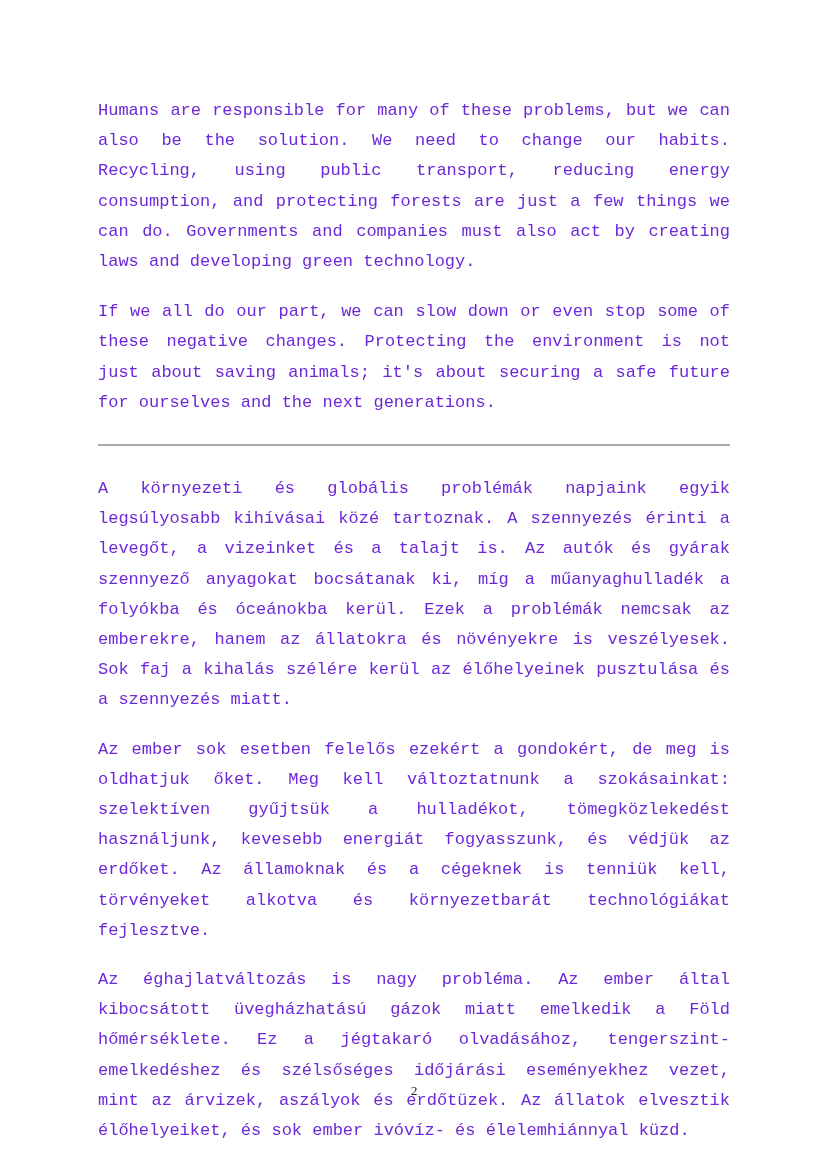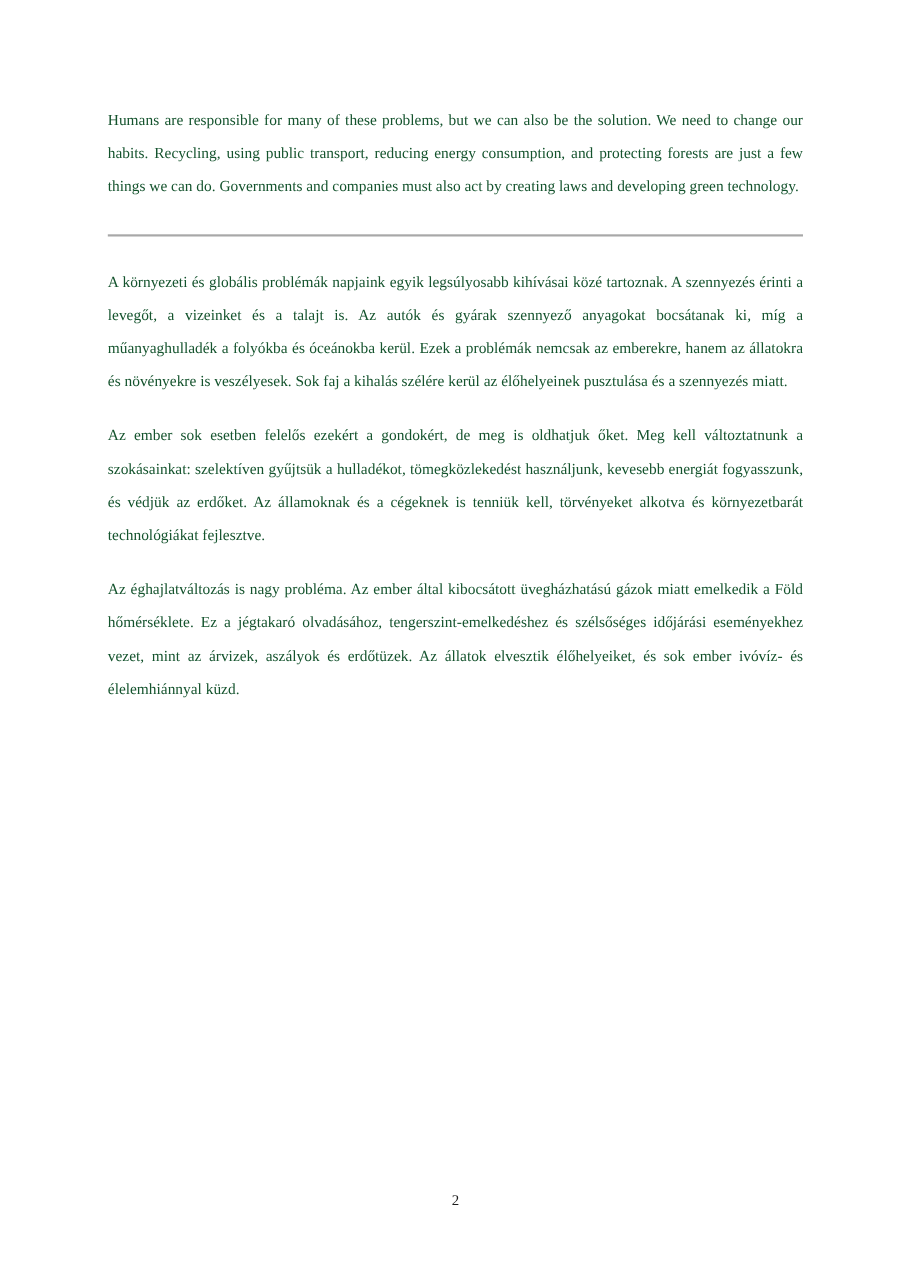--- a/index.html
+++ b/index.html
@@ -22,25 +22,26 @@
     box-sizing: border-box;
   }
   .content {
     position: absolute;
     left: 98px;
     top: 96px;
     width: 632px;
   }
   .para {
     margin: 0 0 20px 0;
-    font-size: 14px;
+    font-size: 17px;
     line-height: 30.2px;
     text-align: justify;
     text-justify: inter-word;
-    color: #14532d;
+    color: #6d28d9;
+    font-family: Liberation Mono, monospace;
     -webkit-font-smoothing: antialiased;
   }
   .para:last-child {
     margin-bottom: 0;
   }
   .section-en {
     margin-bottom: 0;
   }
   .divider {
     width: 632px;
@@ -67,20 +68,21 @@
 </style>
 </head>
 <body>
 
 <div class="page">
 
   <div class="content">
 
     <section class="section-en">
       <p class="para">Humans are responsible for many of these problems, but we can also be the solution. We need to change our habits. Recycling, using public transport, reducing energy consumption, and protecting forests are just a few things we can do. Governments and companies must also act by creating laws and developing green technology.</p>
+      <p class="para">If we all do our part, we can slow down or even stop some of these negative changes. Protecting the environment is not just about saving animals; it's about securing a safe future for ourselves and the next generations.</p>
     </section>
 
     <hr class="divider">
 
     <section class="section-hu">
       <p class="para">A környezeti és globális problémák napjaink egyik legsúlyosabb kihívásai közé tartoznak. A szennyezés érinti a levegőt, a vizeinket és a talajt is. Az autók és gyárak szennyező anyagokat bocsátanak ki, míg a műanyaghulladék a folyókba és óceánokba kerül. Ezek a problémák nemcsak az emberekre, hanem az állatokra és növényekre is veszélyesek. Sok faj a kihalás szélére kerül az élőhelyeinek pusztulása és a szennyezés miatt.</p>
       <p class="para">Az ember sok esetben felelős ezekért a gondokért, de meg is oldhatjuk őket. Meg kell változtatnunk a szokásainkat: szelektíven gyűjtsük a hulladékot, tömegközlekedést használjunk, kevesebb energiát fogyasszunk, és védjük az erdőket. Az államoknak és a cégeknek is tenniük kell, törvényeket alkotva és környezetbarát technológiákat fejlesztve.</p>
       <p class="para">Az éghajlatváltozás is nagy probléma. Az ember által kibocsátott üvegházhatású gázok miatt emelkedik a Föld hőmérséklete. Ez a jégtakaró olvadásához, tengerszint-emelkedéshez és szélsőséges időjárási eseményekhez vezet, mint az árvizek, aszályok és erdőtüzek. Az állatok elvesztik élőhelyeiket, és sok ember ivóvíz- és élelemhiánnyal küzd.</p>
     </section>
 

